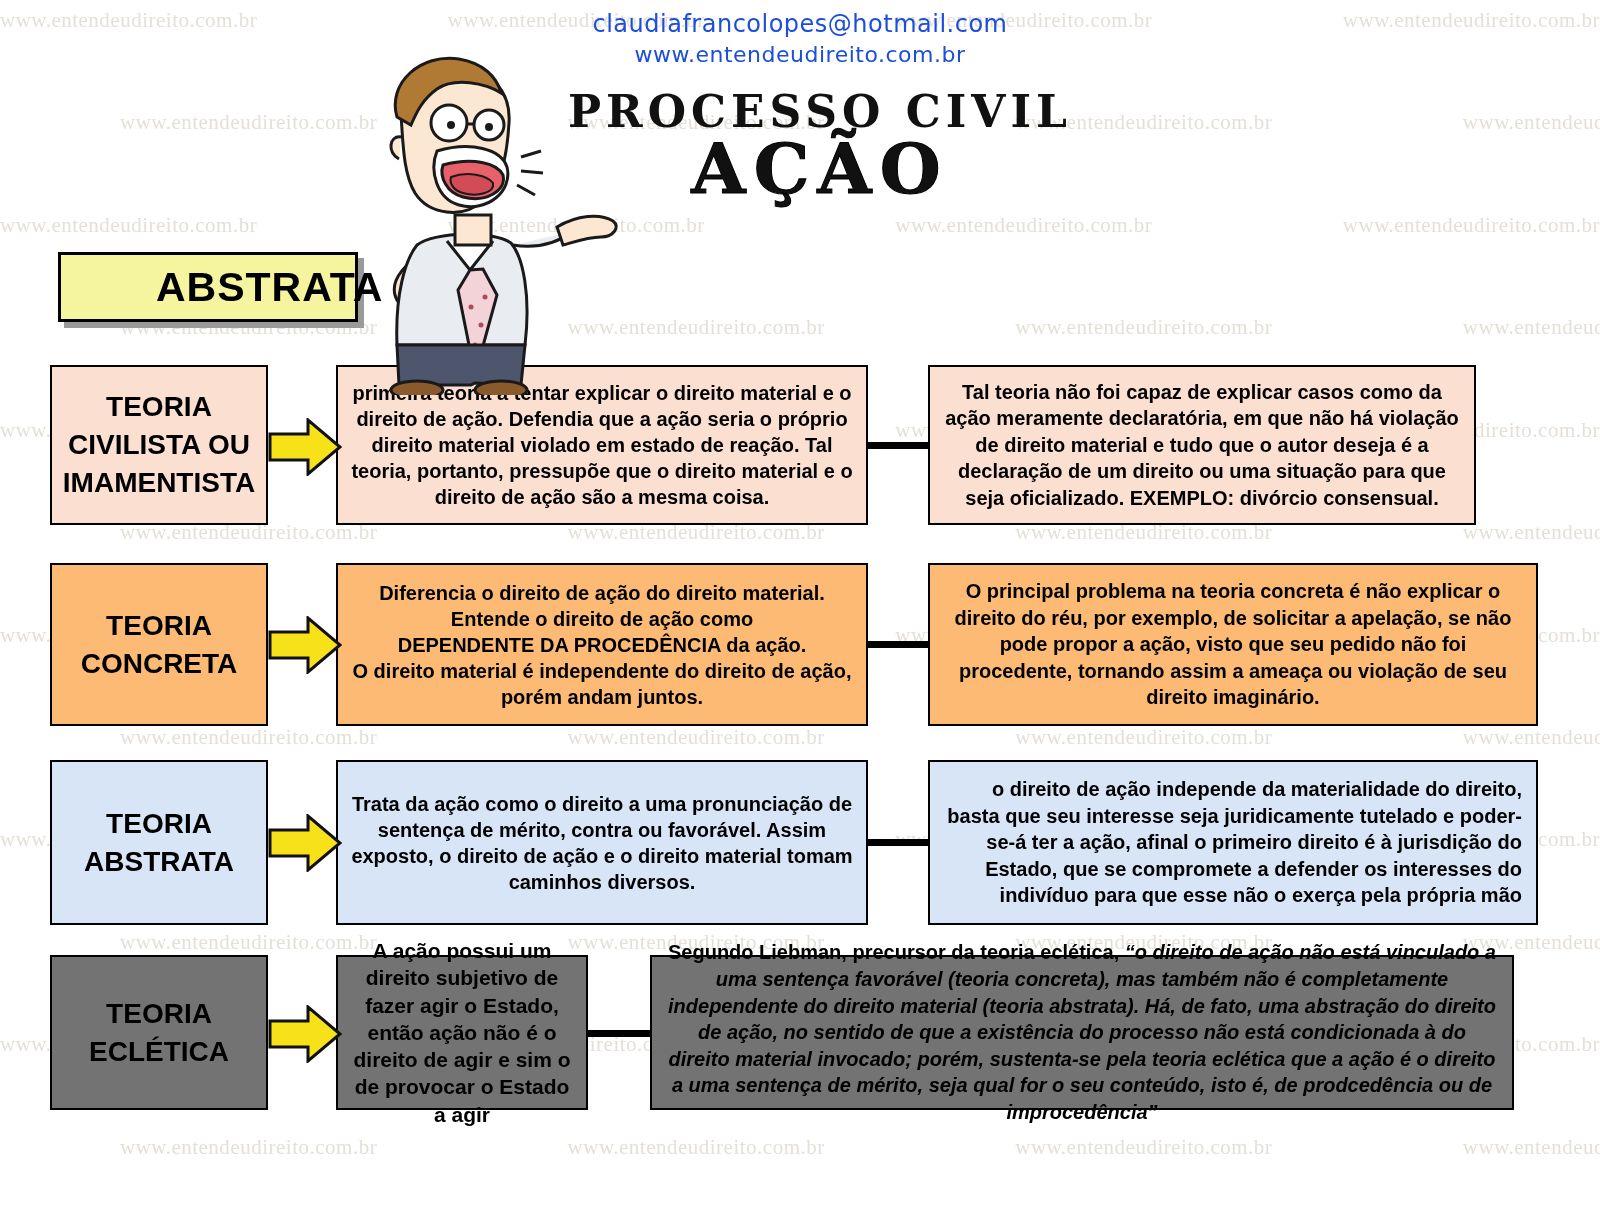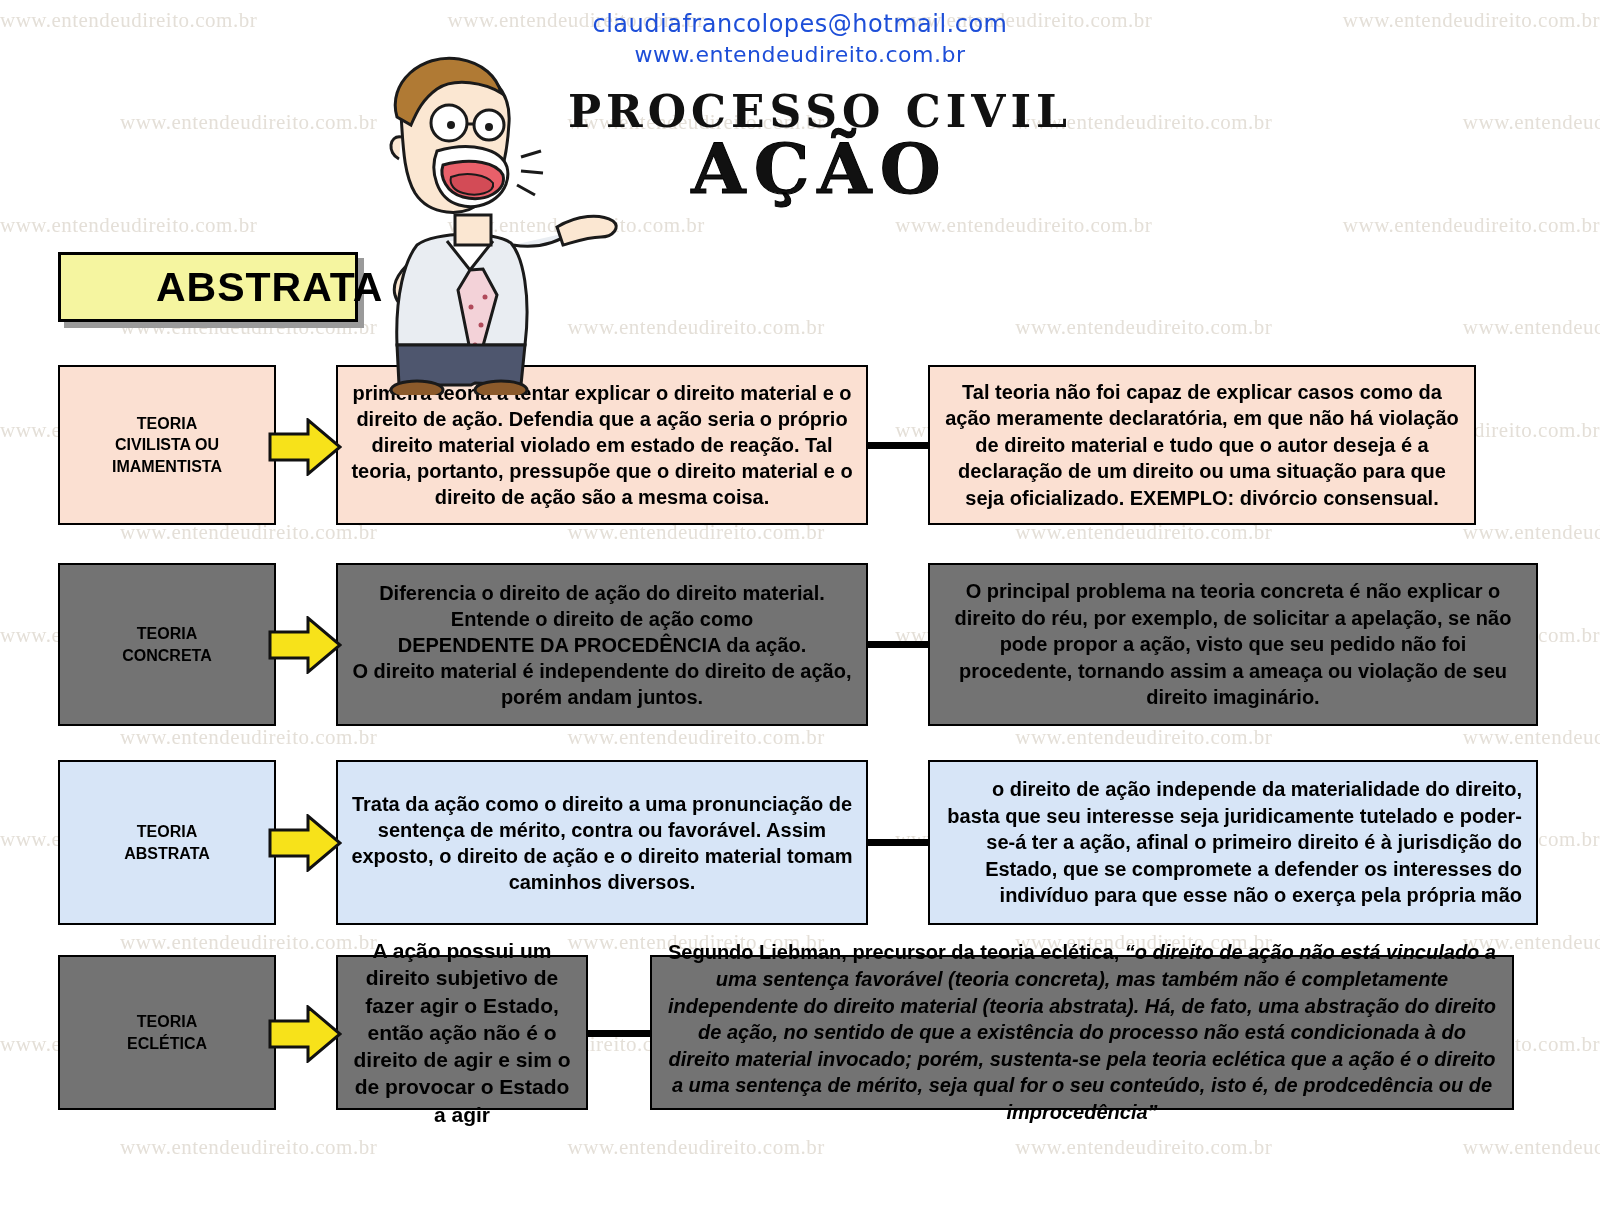--- a/index.html
+++ b/index.html
@@ -117,29 +117,29 @@
 
   
   .row {
     position: absolute;
     left: 0;
     width: 1600px;
     z-index: 2;
   }
   .name-box {
     position: absolute;
-    left: 58px;
+    left: 50px;
     border: 2px solid #000;
     box-sizing: border-box;
     display: flex;
     align-items: center;
     justify-content: center;
     text-align: center;
     font-weight: bold;
-    font-size: 16px;
+    font-size: 28px;
     line-height: 1.35;
     color: #000;
     padding: 16px 8px;
   }
   .mid-box {
     position: absolute;
     border: 2px solid #000;
     box-sizing: border-box;
     display: flex;
     align-items: center;
@@ -176,21 +176,21 @@
   
   .connector {
     position: absolute;
     height: 7px;
     background: #000;
     z-index: 1;
   }
 
   
   .peach  { background: #fbe0d2; }
-  .cream  { background: #737373; }
+  .cream  { background: #fdba74; }
   .blue   { background: #d7e5f7; }
   .green  { background: #737373; }
 </style>
 </head>
 <body>
 
 <div id="watermark">
     <div class="wm-row" style="top: 8px; padding-left: 0px;">
       <span>www.entendeudireito.com.br</span>
       <span>www.entendeudireito.com.br</span>

